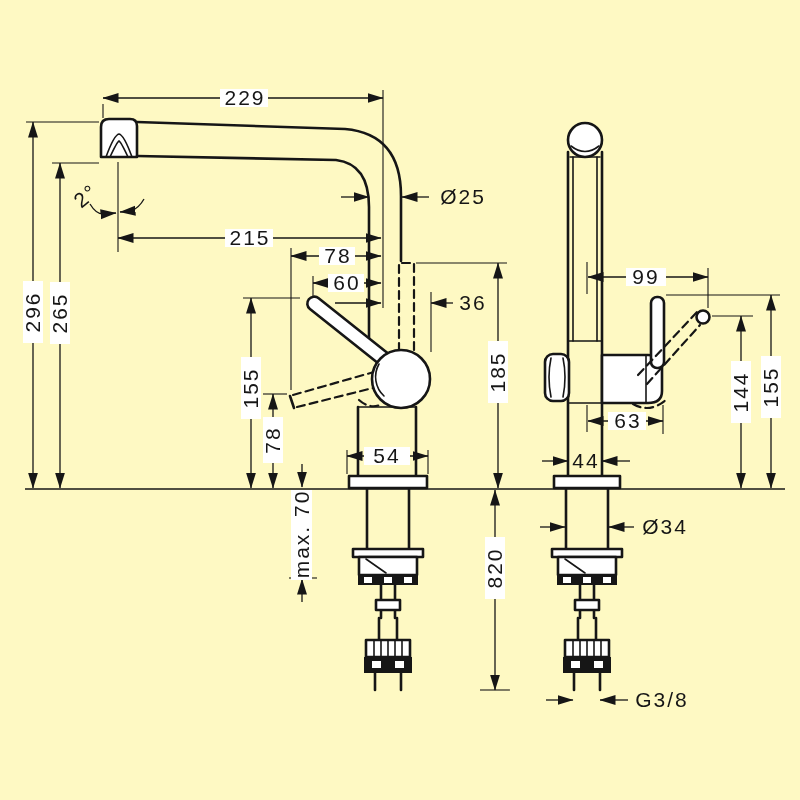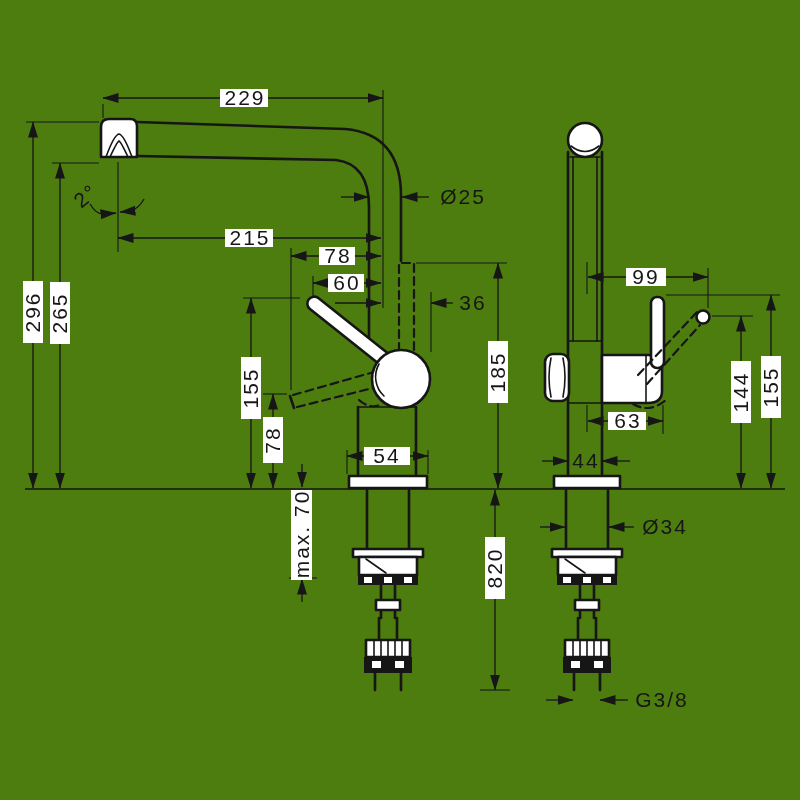--- a/index.html
+++ b/index.html
@@ -1,16 +1,16 @@
 <!DOCTYPE html>
 <html><head>
 <meta charset="utf-8">
 <style>
   html,body{margin:0;padding:0;background:#fff;}
-  .stage{position:relative;width:800px;height:800px;background:#4d7c0f;overflow:hidden;
+  .stage{position:relative;width:800px;height:800px;background:#fef9c3;overflow:hidden;
          font-family:"Liberation Sans", sans-serif;text-decoration:underline;}
   svg text{font-family:"Liberation Sans", sans-serif;font-size:21px;letter-spacing:2px;
            fill:#161616;}
   .out {stroke:#161616;stroke-width:2.6;fill:none;stroke-linecap:round;stroke-linejoin:round;}
   .outf{stroke:#161616;stroke-width:2.6;fill:#ffffff;stroke-linejoin:round;}
   .det {stroke:#161616;stroke-width:1.6;fill:none;stroke-linecap:round;}
   .dim {stroke:#161616;stroke-width:1.3;fill:none;}
   .ext {stroke:#161616;stroke-width:1.1;fill:none;}
   .mid {stroke:#161616;stroke-width:1.6;fill:none;}
   .dsh {stroke:#161616;stroke-width:2.2;fill:none;stroke-dasharray:8 5;stroke-linecap:round;}

